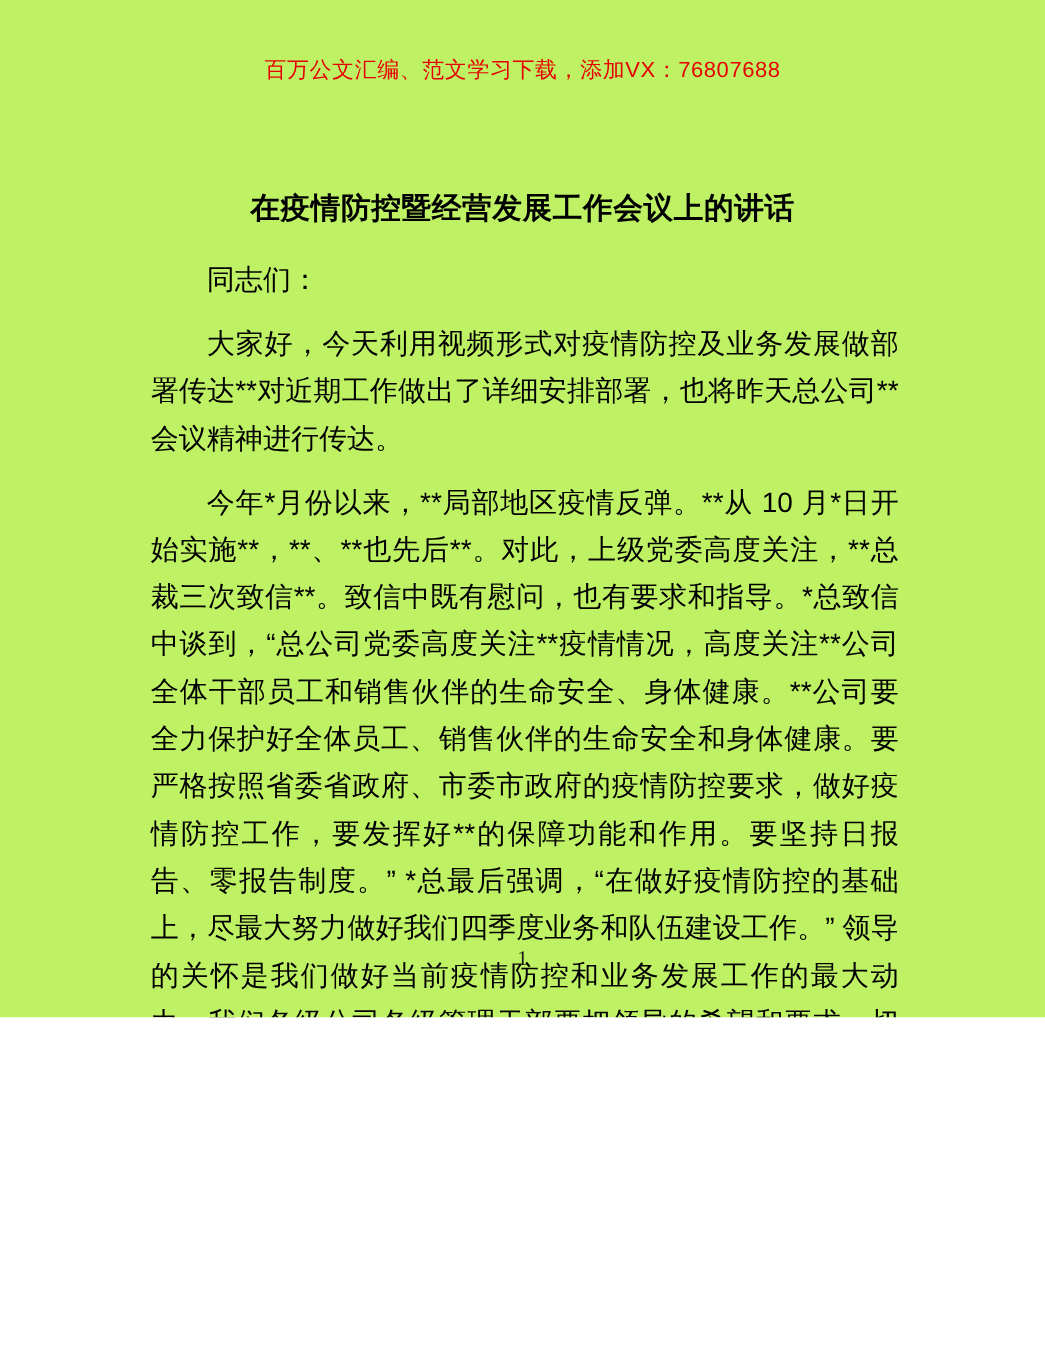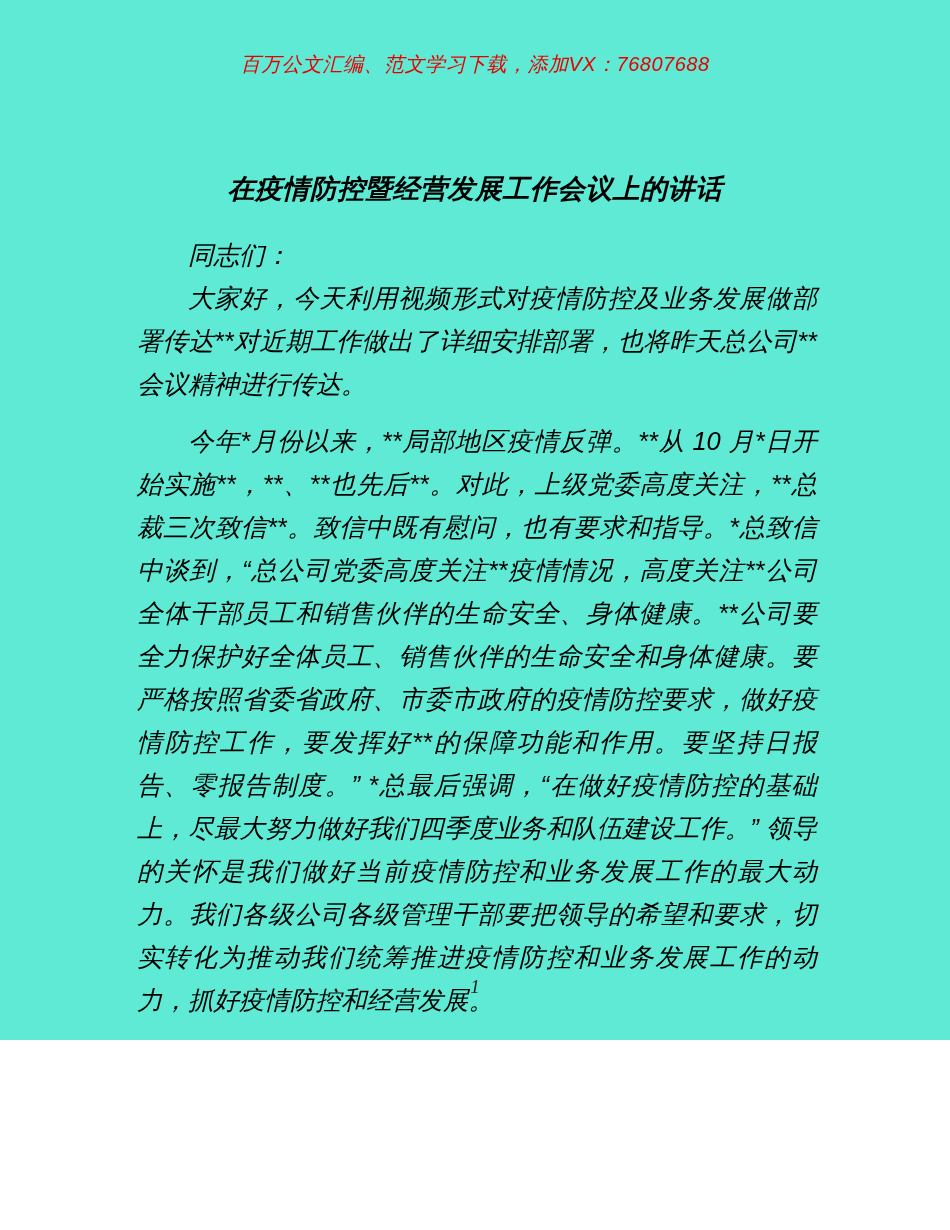--- a/index.html
+++ b/index.html
@@ -3,25 +3,24 @@
 <meta charset="utf-8">
 <style>
   * { margin: 0; padding: 0; box-sizing: border-box; }
   html, body {
     background: #ffffff;
     font-family: "Liberation Sans", sans-serif;
   }
   .page {
     position: relative;
     width: 950px;
-    height: 1040px;
-    background: #5eead4;
+    height: 925px;
+    background: #bef264;
     overflow: hidden;
     color: #000000;
-    font-style: italic;
   }
   .notice {
     padding-top: 50px;
     text-align: center;
     font-size: 20px;
     line-height: 28px;
     color: #e60000;
     font-weight: 400;
     letter-spacing: 0.5px;
   }
@@ -37,21 +36,21 @@
   .content {
     width: 680px;
     margin: 20px auto 0 137px;
     font-size: 25.5px;
     line-height: 43px;
     text-align: justify;
     color: #000000;
   }
   .content p {
     text-indent: 2em;
-    margin: 0 0 14px 0;
+    margin: 15px 0 14px 0;
   }
   .content p.salutation {
     margin-bottom: 0;
   }
   .page-number {
     position: absolute;
     bottom: 42px;
     left: 0;
     width: 100%;
     text-align: center;

